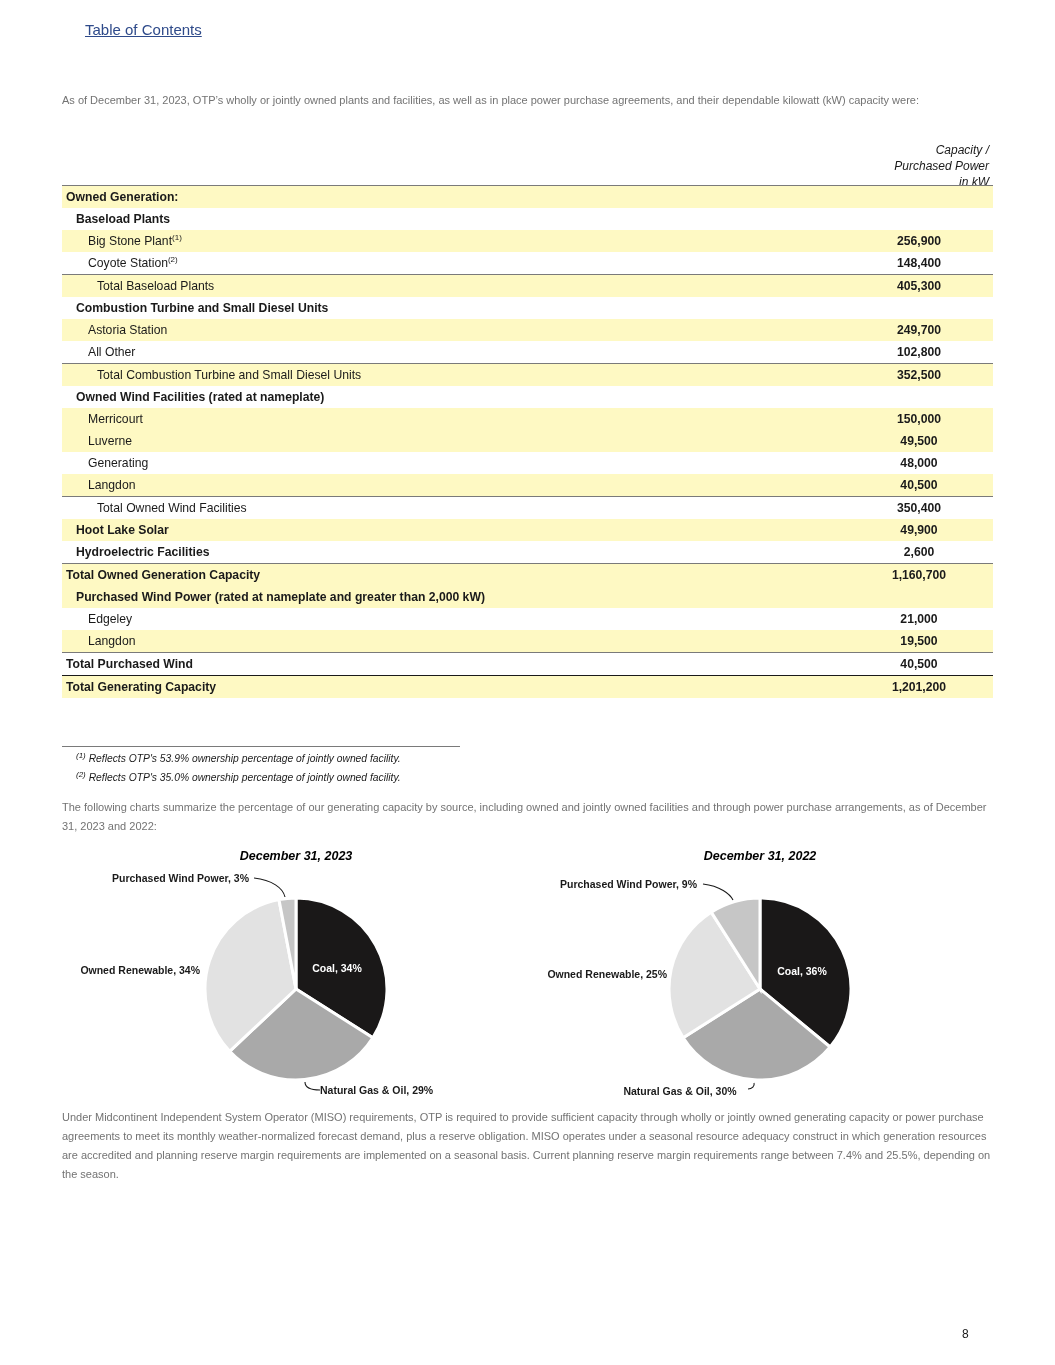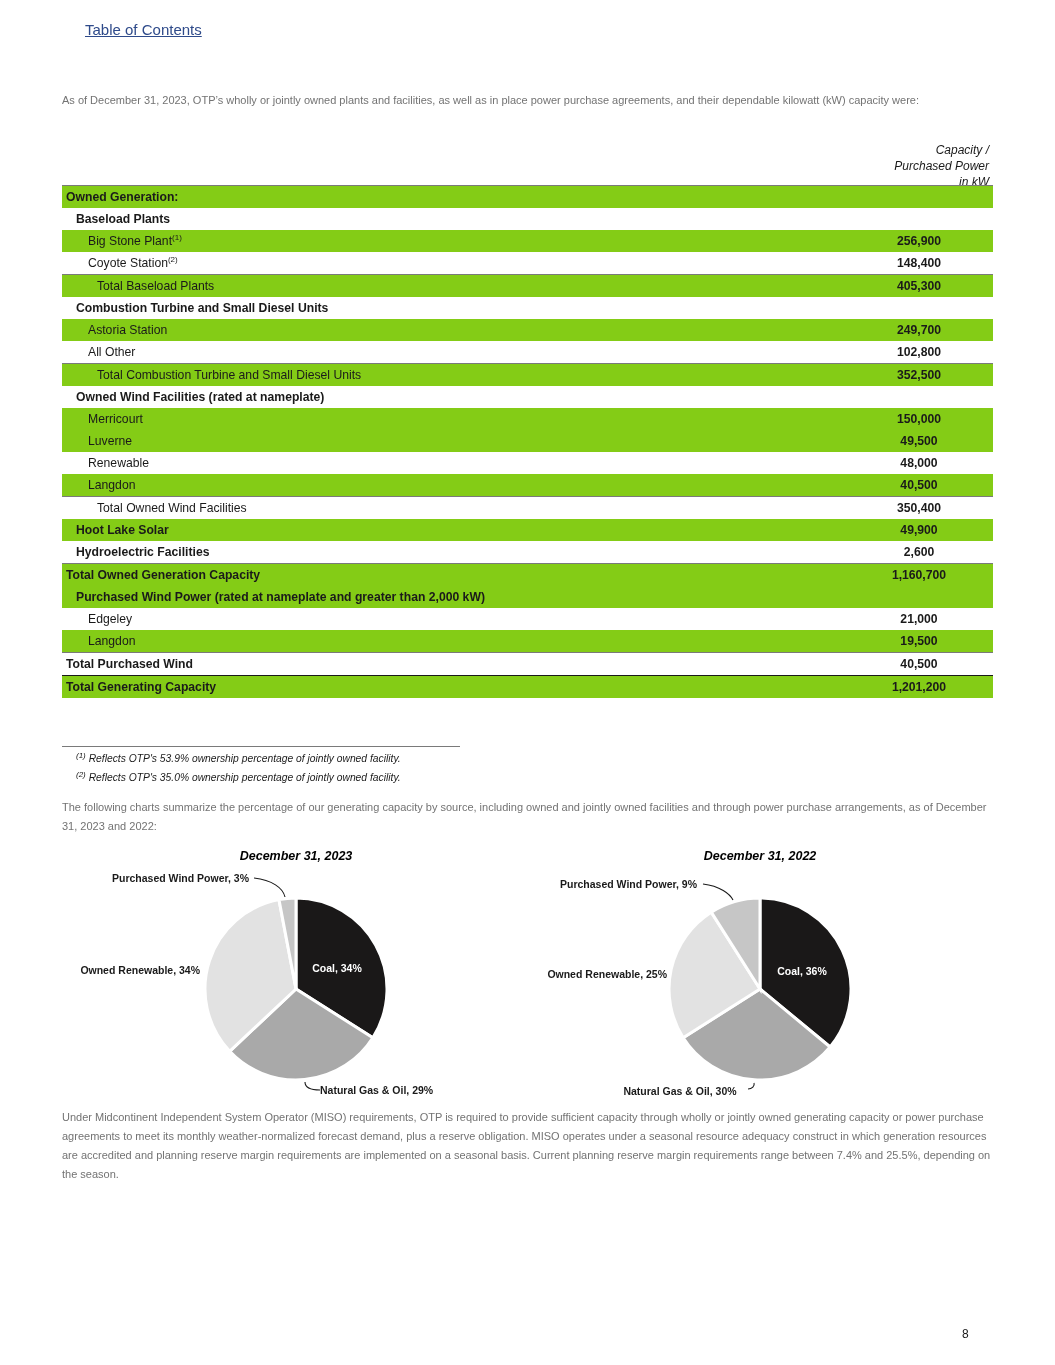--- a/index.html
+++ b/index.html
@@ -6,21 +6,21 @@
   body { width: 1055px; height: 1365px; position: relative; font-family: "Liberation Sans", sans-serif; color: #1a1a1a; overflow: hidden; }
   .toc { position: absolute; left: 85px; top: 21px; font-size: 15px; color: #2e4a8a; text-decoration: underline; cursor: pointer; }
   .para { position: absolute; left: 62px; width: 930px; font-size: 11px; line-height: 19px; color: #737373; }
   .p1 { top: 91px; }
   .p2 { top: 798px; }
   .p3 { top: 1108px; }
   .colhead { position: absolute; right: 66px; top: 134px; text-align: right; font-size: 12px; font-weight: normal; font-style: italic; line-height: 16px; margin-top: 8px; }
   table.cap { position: absolute; left: 62px; top: 185px; width: 931px; border-collapse: collapse; font-size: 12.2px; border-top: 1.5px solid #7a7a7a; }
   table.cap td { height: 22px; padding: 0 4px; vertical-align: middle; }
   table.cap td.v { text-align: center; font-weight: bold; width: 140px; }
-  tr.sh td { background: #84cc16; }
+  tr.sh td { background: #fef9c3; }
   tr.b td.l { font-weight: bold; }
   tr.topline td { border-top: 1.5px solid #7a7a7a; }
   tr.topdark td { border-top: 1.5px solid #1a1a1a; }
   .i0 { padding-left: 4px !important; }
   .i0b { padding-left: 7px !important; }
   .i1 { padding-left: 14px !important; }
   .i2 { padding-left: 26px !important; }
   .i3 { padding-left: 35px !important; }
   sup { font-size: 8px; }
   .fnline { position: absolute; left: 62px; top: 746px; width: 398px; border-top: 1.2px solid #7a7a7a; }
@@ -90,21 +90,21 @@
       </tr>
       <tr class="sh">
         <td class="l i2"><span>Merricourt</span></td>
         <td class="v">150,000</td>
       </tr>
       <tr class="sh">
         <td class="l i2"><span>Luverne</span></td>
         <td class="v">49,500</td>
       </tr>
       <tr class="">
-        <td class="l i2"><span>Renewable</span></td>
+        <td class="l i2"><span>Generating</span></td>
         <td class="v">48,000</td>
       </tr>
       <tr class="sh">
         <td class="l i2"><span>Langdon</span></td>
         <td class="v">40,500</td>
       </tr>
       <tr class="topline">
         <td class="l i3"><span>Total Owned Wind Facilities</span></td>
         <td class="v">350,400</td>
       </tr>

